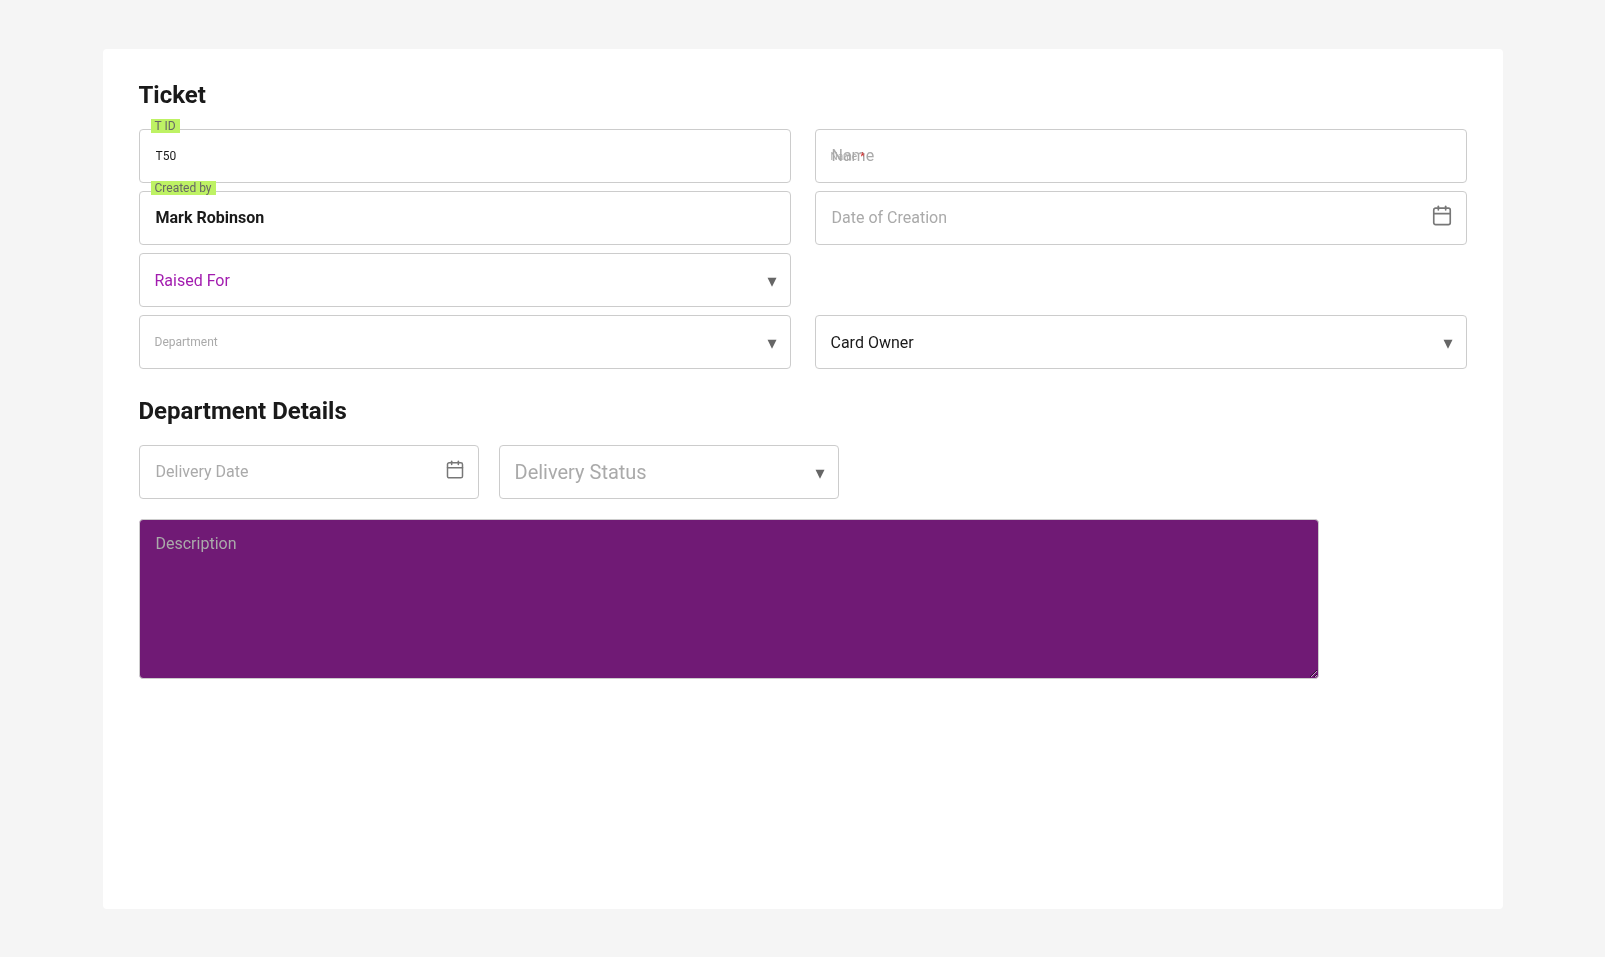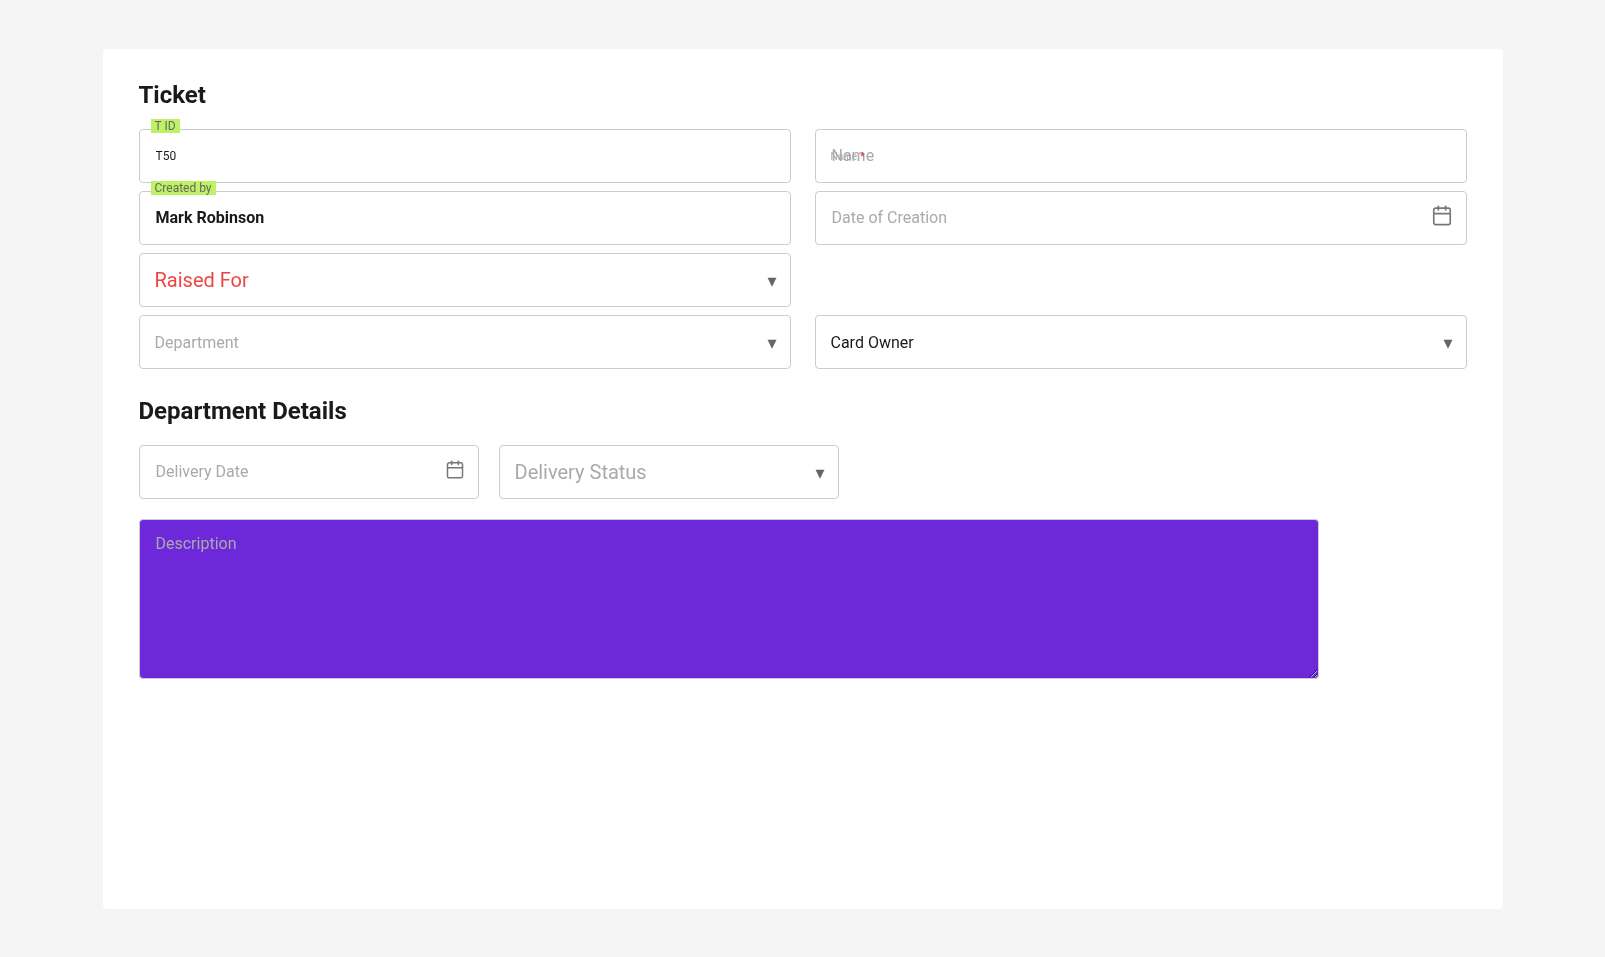--- a/index.html
+++ b/index.html
@@ -151,21 +151,21 @@
     }
 
     .description-textarea {
       width: 100%;
       height: 160px;
       border: 1px solid #ccc;
       border-radius: 4px;
       padding: 14px 16px;
       font-size: 16px;
       color: #aaa;
-      background: #6d28d9;
+      background: #701a75;
       outline: none;
       resize: vertical;
     }
 
     .description-textarea::placeholder {
       color: #aaa;
     }
 
     .t-id-input {
       color: #1a1a1a;
@@ -216,33 +216,33 @@
       </span>
     </div>
   </div>
 
   <div class="form-grid">
 
     <div class="field-wrapper select-wrapper">
       <select class="select-input" style="color: transparent; background-color: transparent;">
         <option value="" disabled="" selected=""></option>
       </select>
-      <span style="position:absolute; left:16px; top:50%; transform:translateY(-50%); color:#ef4444; font-size:20px; pointer-events:none;">Raised For</span>
+      <span style="position:absolute; left:16px; top:50%; transform:translateY(-50%); color:#a21caf; font-size:16px; pointer-events:none;">Raised For</span>
       <span class="select-arrow">▾</span>
     </div>
 
   </div>
 
   <div class="form-grid">
 
     <div class="field-wrapper select-wrapper">
       <select class="select-input" style="color: transparent; background-color: transparent;">
         <option value="" disabled="" selected=""></option>
       </select>
-      <span style="position:absolute; left:16px; top:50%; transform:translateY(-50%); color:#aaa; font-size:16px; pointer-events:none;">Department</span>
+      <span style="position:absolute; left:16px; top:50%; transform:translateY(-50%); color:#aaa; font-size:12px; pointer-events:none;">Department</span>
       <span class="select-arrow">▾</span>
     </div>
 
     <div class="field-wrapper select-wrapper">
       <select class="select-input has-value" style="color: transparent; background-color: transparent;">
         <option value="card_owner" selected="">Card Owner</option>
       </select>
       <span style="position:absolute; left:16px; top:50%; transform:translateY(-50%); color:#1a1a1a; font-size:16px; pointer-events:none;">Card Owner</span>
       <span class="select-arrow">▾</span>
     </div>

